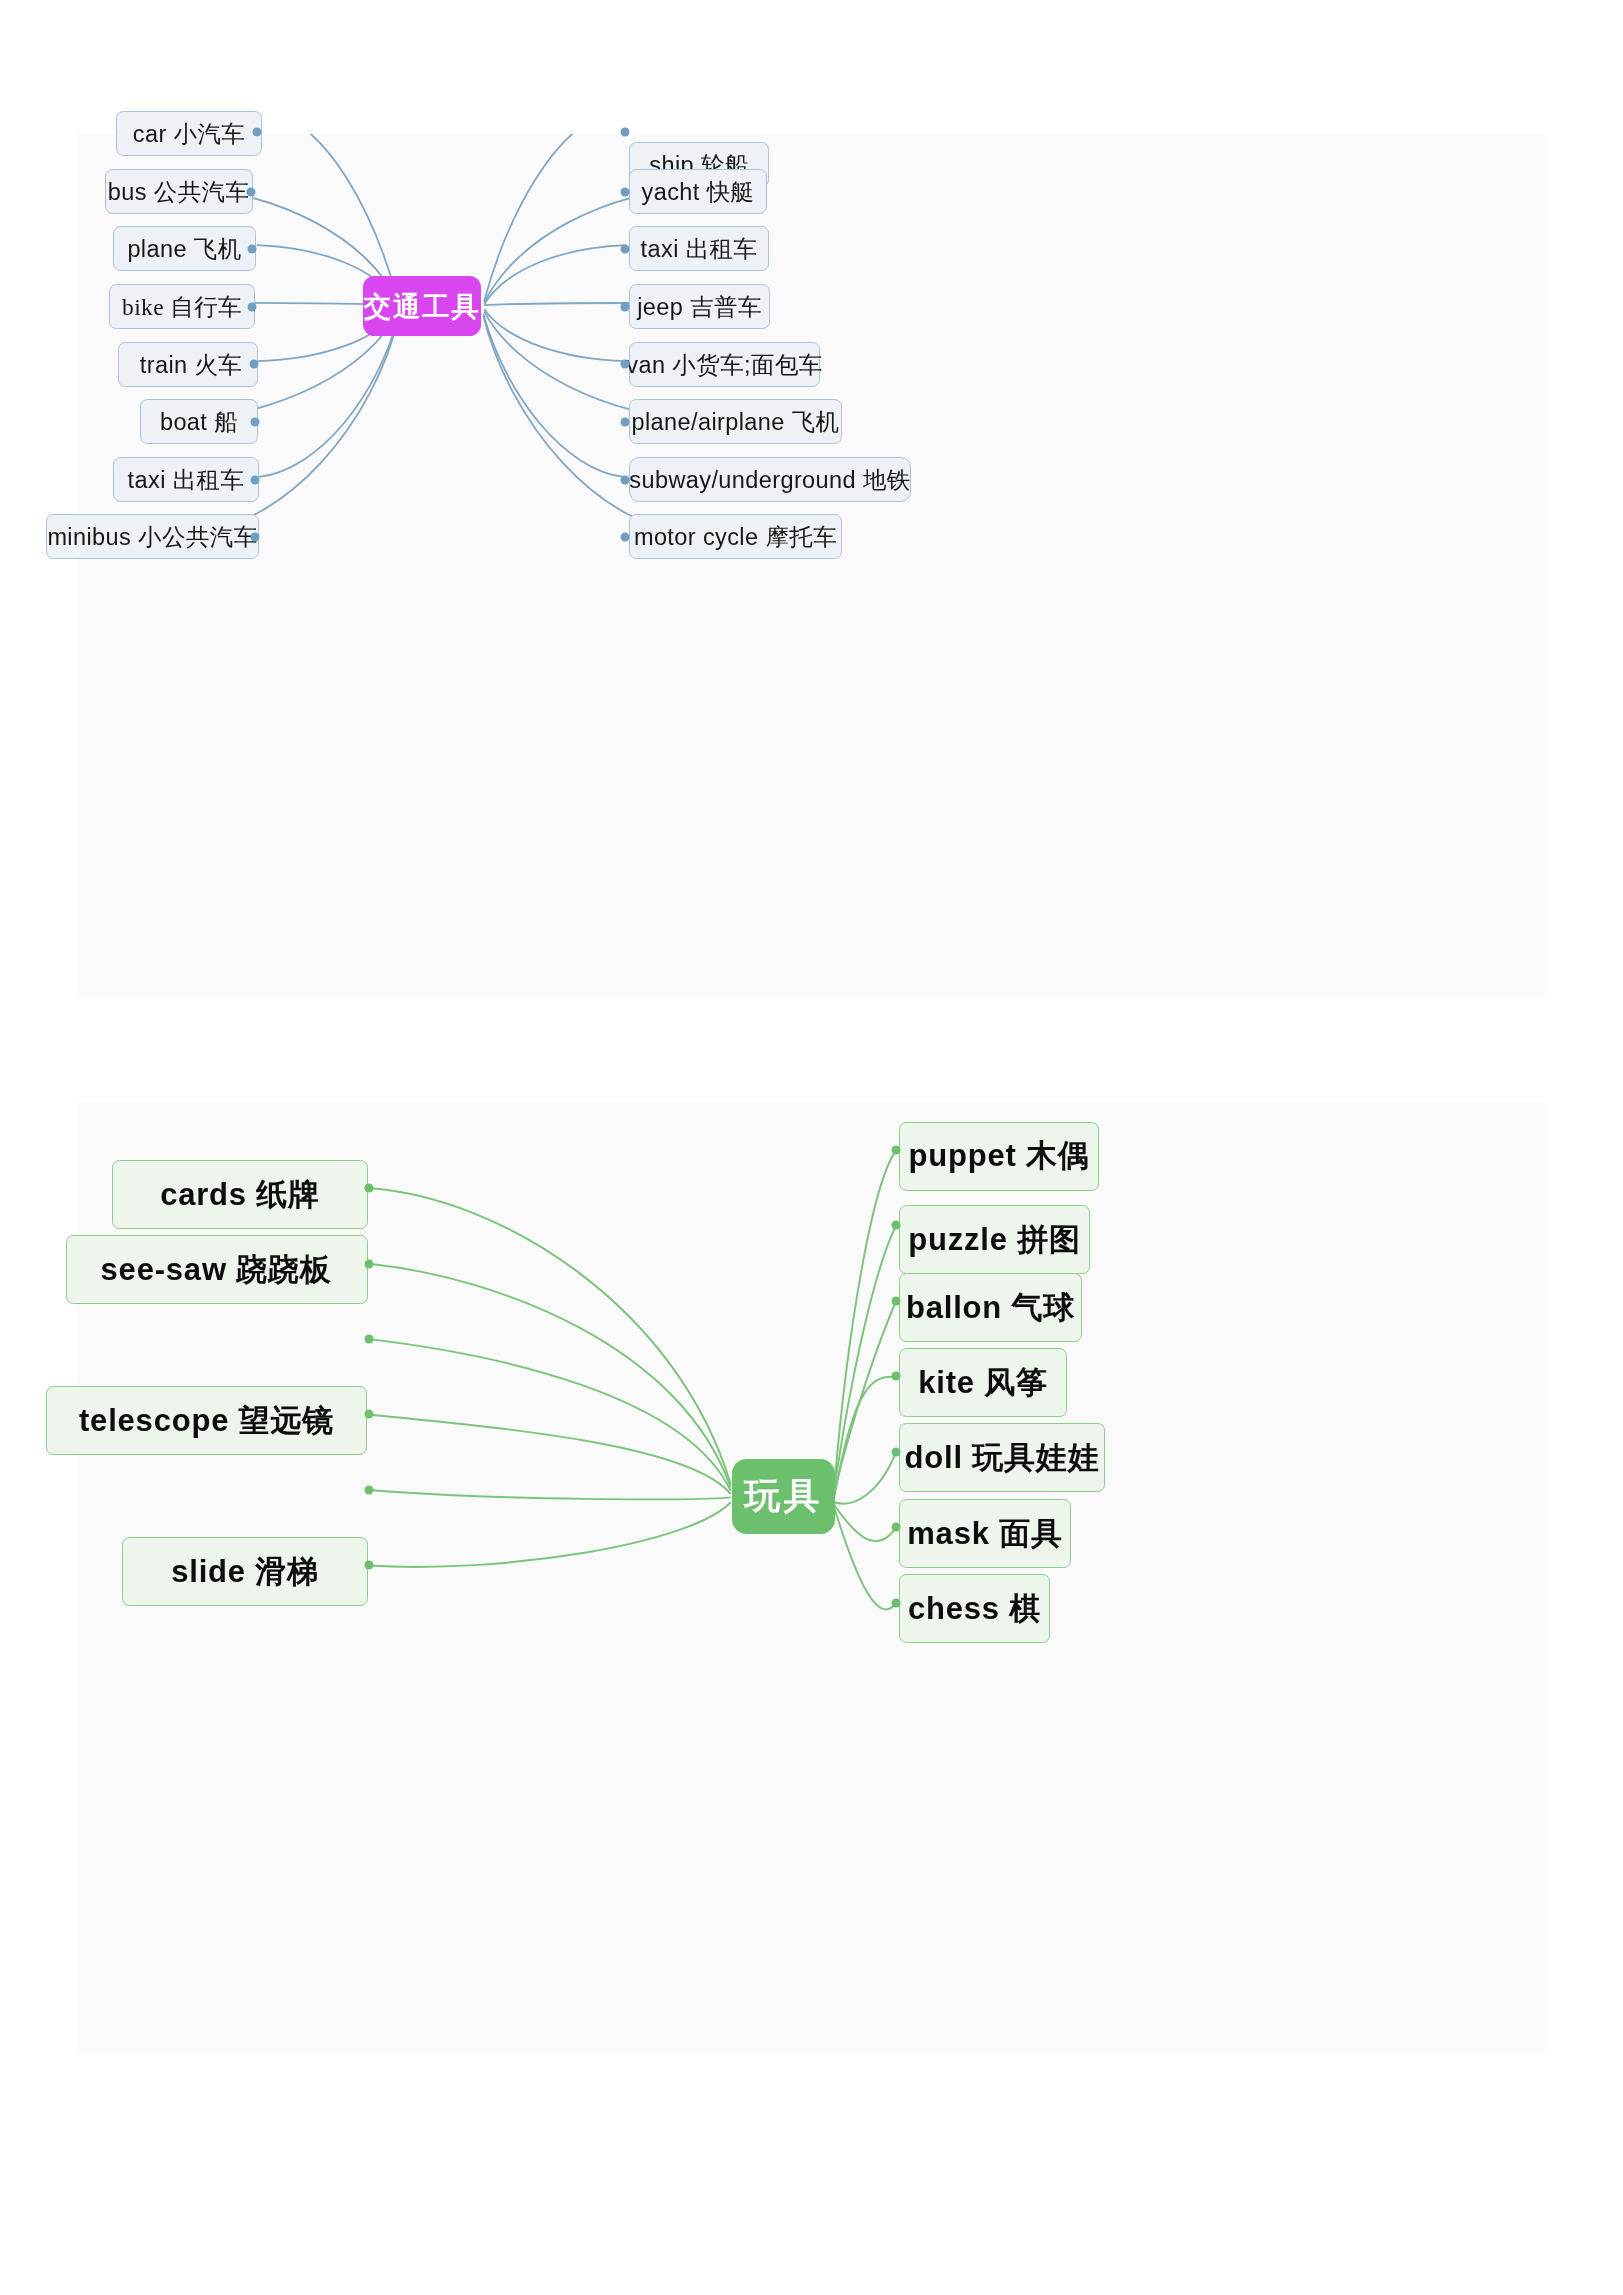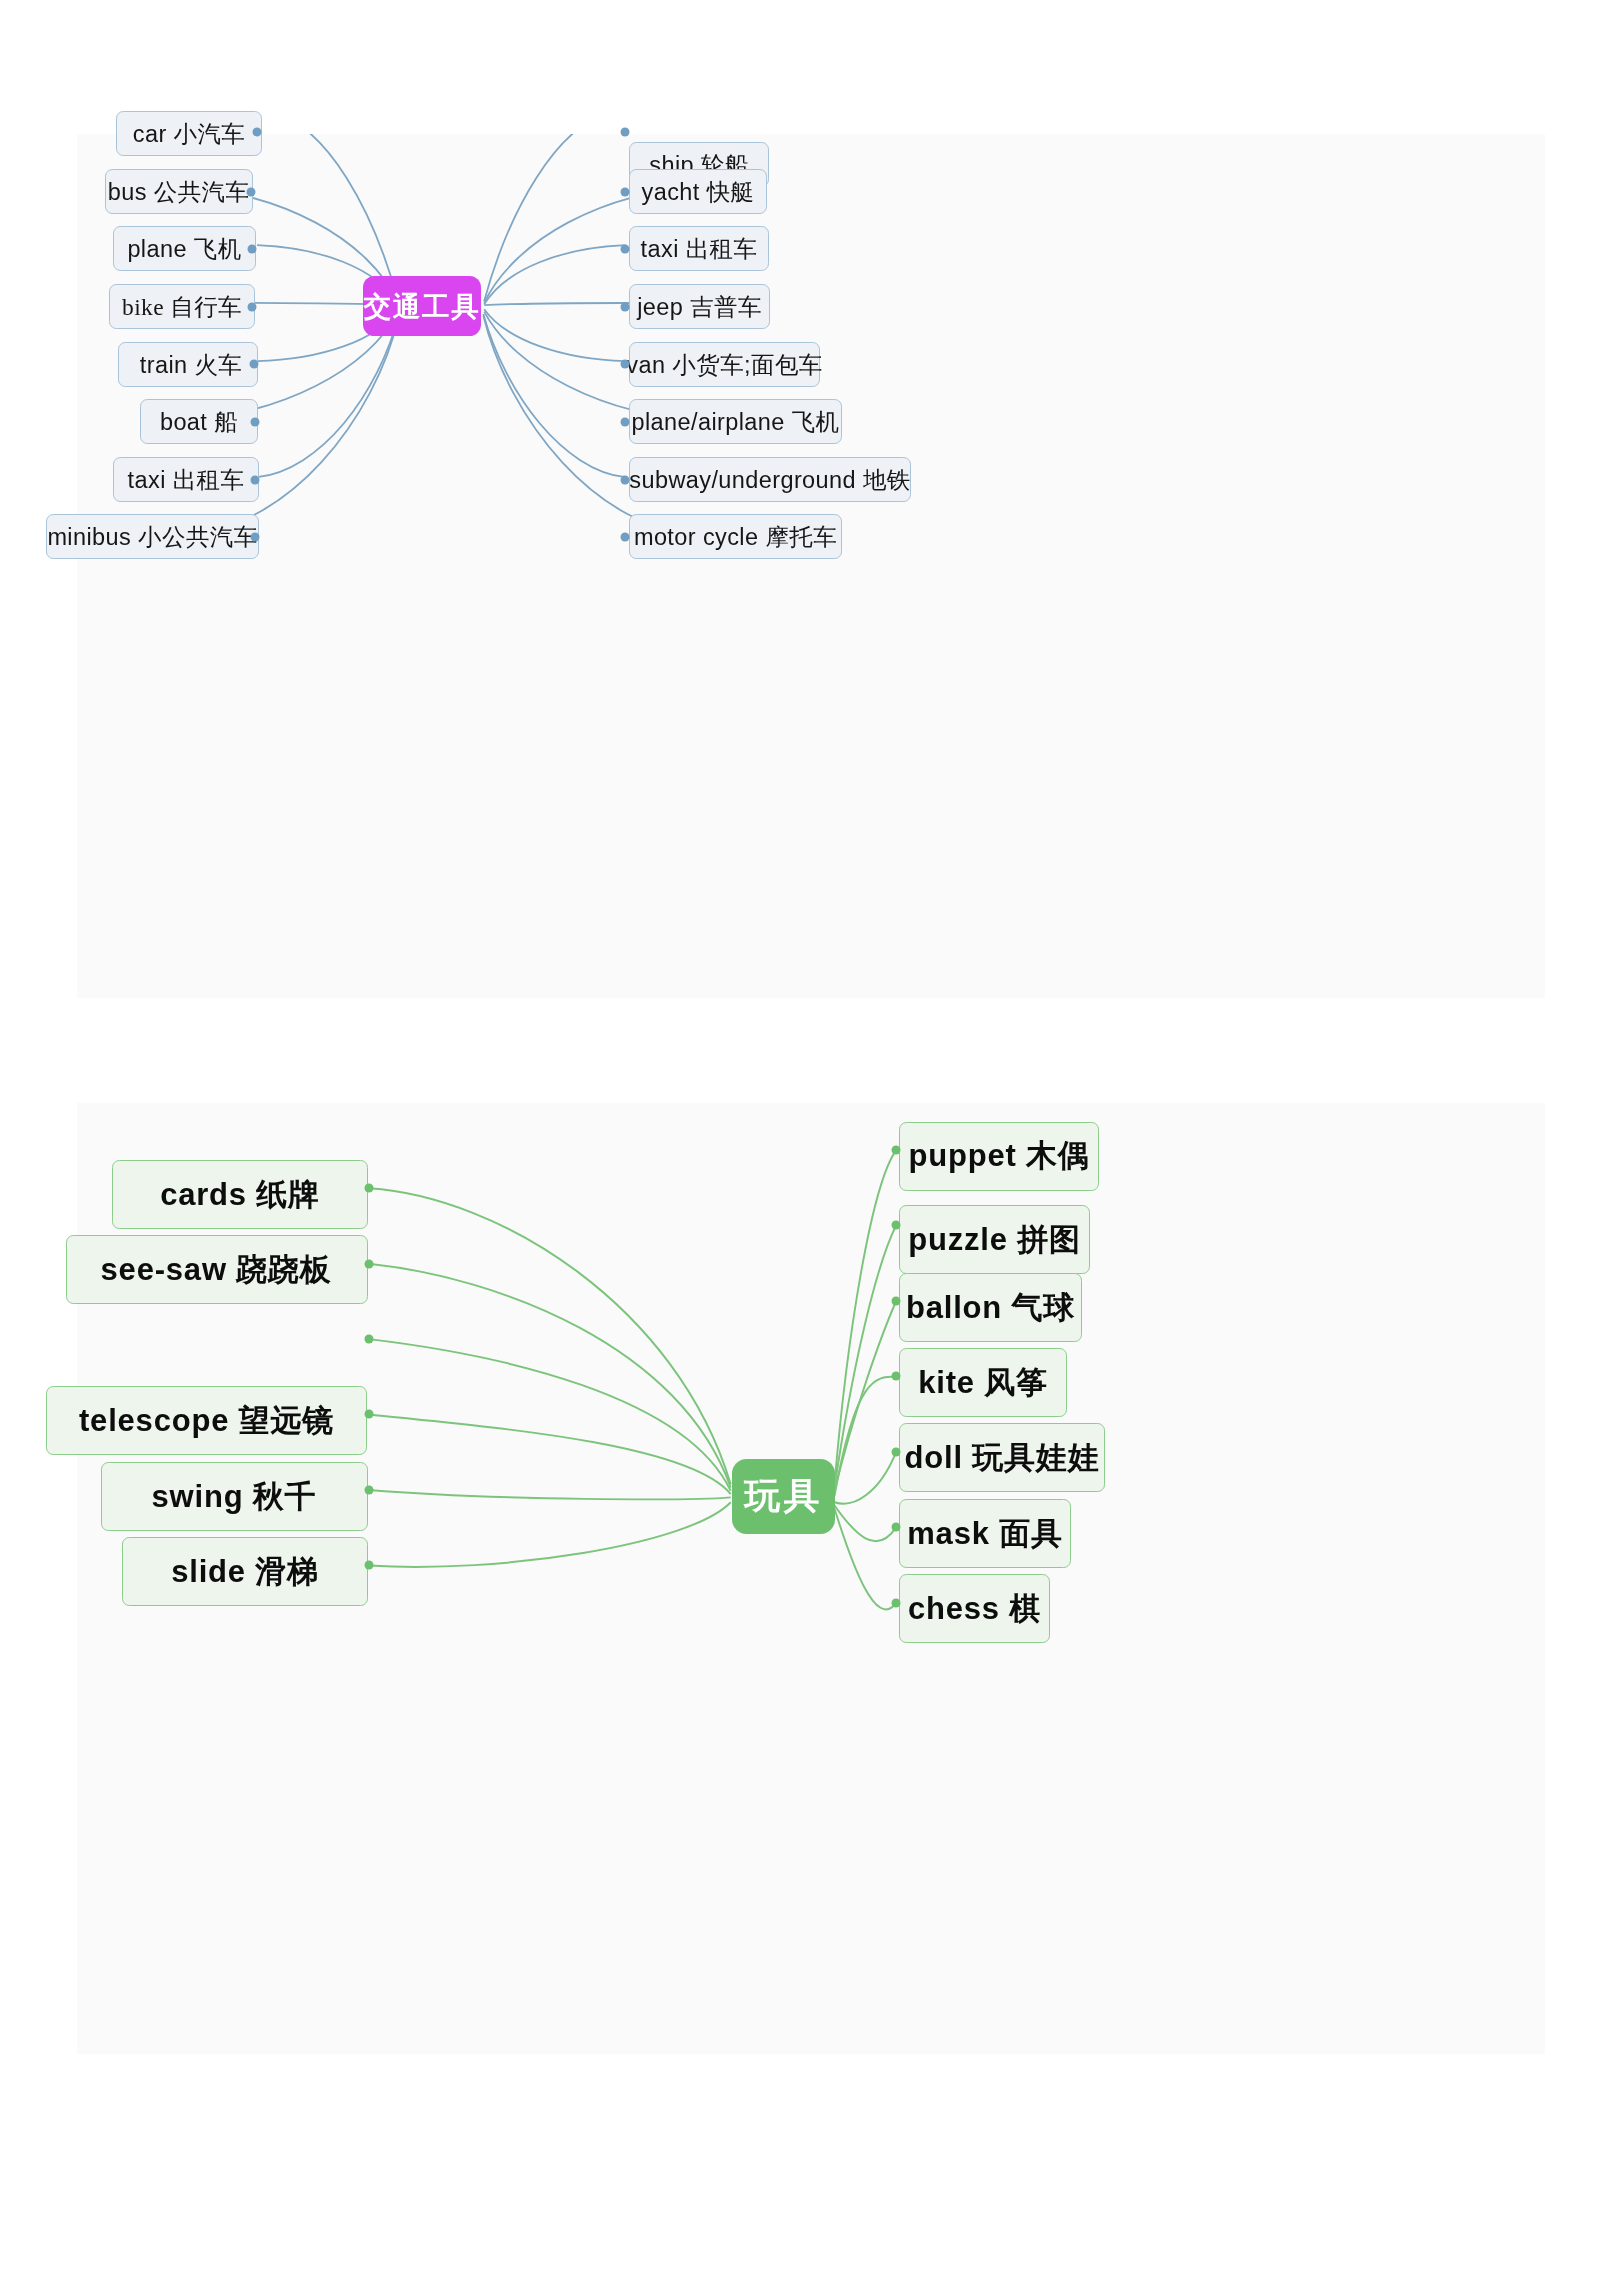--- a/index.html
+++ b/index.html
@@ -176,21 +176,21 @@
 
   <div class="node blue" style="left:552px; top:150px; width:141px;">jeep  吉普车</div>
   <div class="dot blue-dot" style="left:548px; top:173px;"></div>
 
   <div class="node blue" style="left:552px; top:208px; width:191px;">van  小货车;面包车</div>
   <div class="dot blue-dot" style="left:548px; top:230px;"></div>
 
   <div class="node blue" style="left:552px; top:265px; width:213px;">plane/airplane  飞机</div>
   <div class="dot blue-dot" style="left:548px; top:288px;"></div>
 
-  <div class="node blue" style="left:552px; top:323px; width:282px;">subway/underground  地铁</div>
+  <div class="node blue" style="left:552px; top:323px; width:282px;border-radius:10px;">subway/underground  地铁</div>
   <div class="dot blue-dot" style="left:548px; top:346px;"></div>
 
   <div class="node blue" style="left:552px; top:380px; width:213px;">motor cycle  摩托车</div>
   <div class="dot blue-dot" style="left:548px; top:403px;"></div>
 
 </div>
 
 <div class="canvas" id="canvas-toys">
 
   <svg class="edges" viewBox="0 0 1810 1172" preserveAspectRatio="none">
@@ -217,21 +217,20 @@
   <div class="dot green-dot" style="left:292px; top:85px;"></div>
 
   <div class="node green" style="left:-11.4px; top:132px; width:302px;padding-left:17px;">see-saw  跷跷板</div>
   <div class="dot green-dot" style="left:292px; top:161px;"></div>
 
   <div class="dot green-dot" style="left:292px; top:236px;"></div>
 
   <div class="node green" style="left:-31px; top:283px; width:321px;">telescope  望远镜</div>
   <div class="dot green-dot" style="left:292px; top:311px;"></div>
 
-  <div class="node green" style="left:23.5px;  top:359px; width:267px;">swing  秋千</div>
   <div class="dot green-dot" style="left:292px; top:387px;"></div>
 
   <div class="node green" style="left:45px;  top:434px; width:246px;">slide  滑梯</div>
   <div class="dot green-dot" style="left:292px; top:462px;"></div>
 
   <div class="node green-root" style="left:655px; top:356px; width:103px;">玩具</div>
 
   <div class="node green" style="left:822px; top:18.7px; width:200px;">puppet  木偶</div>
   <div class="dot green-dot" style="left:819px; top:47px;"></div>
 

